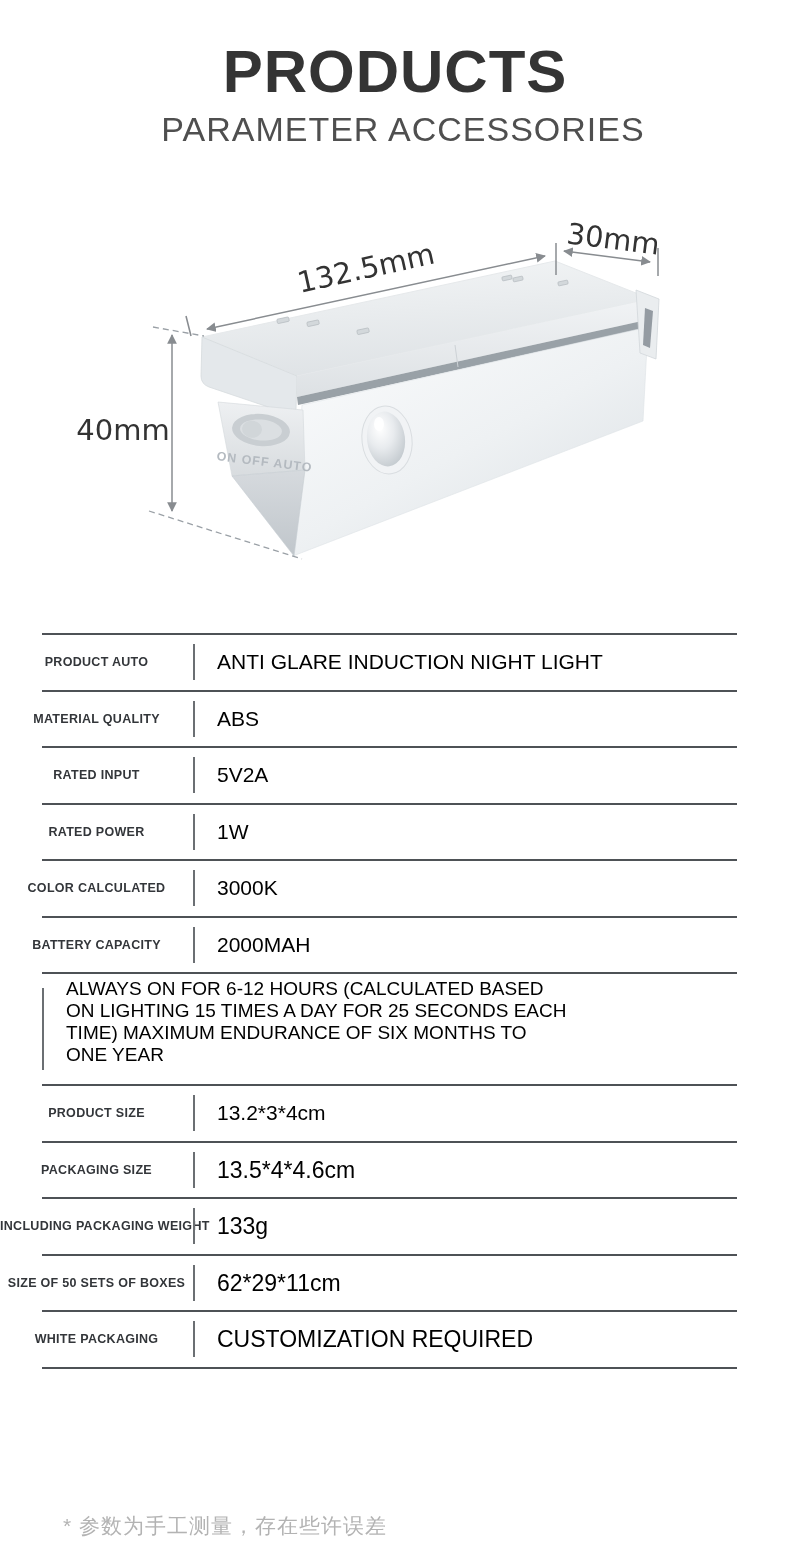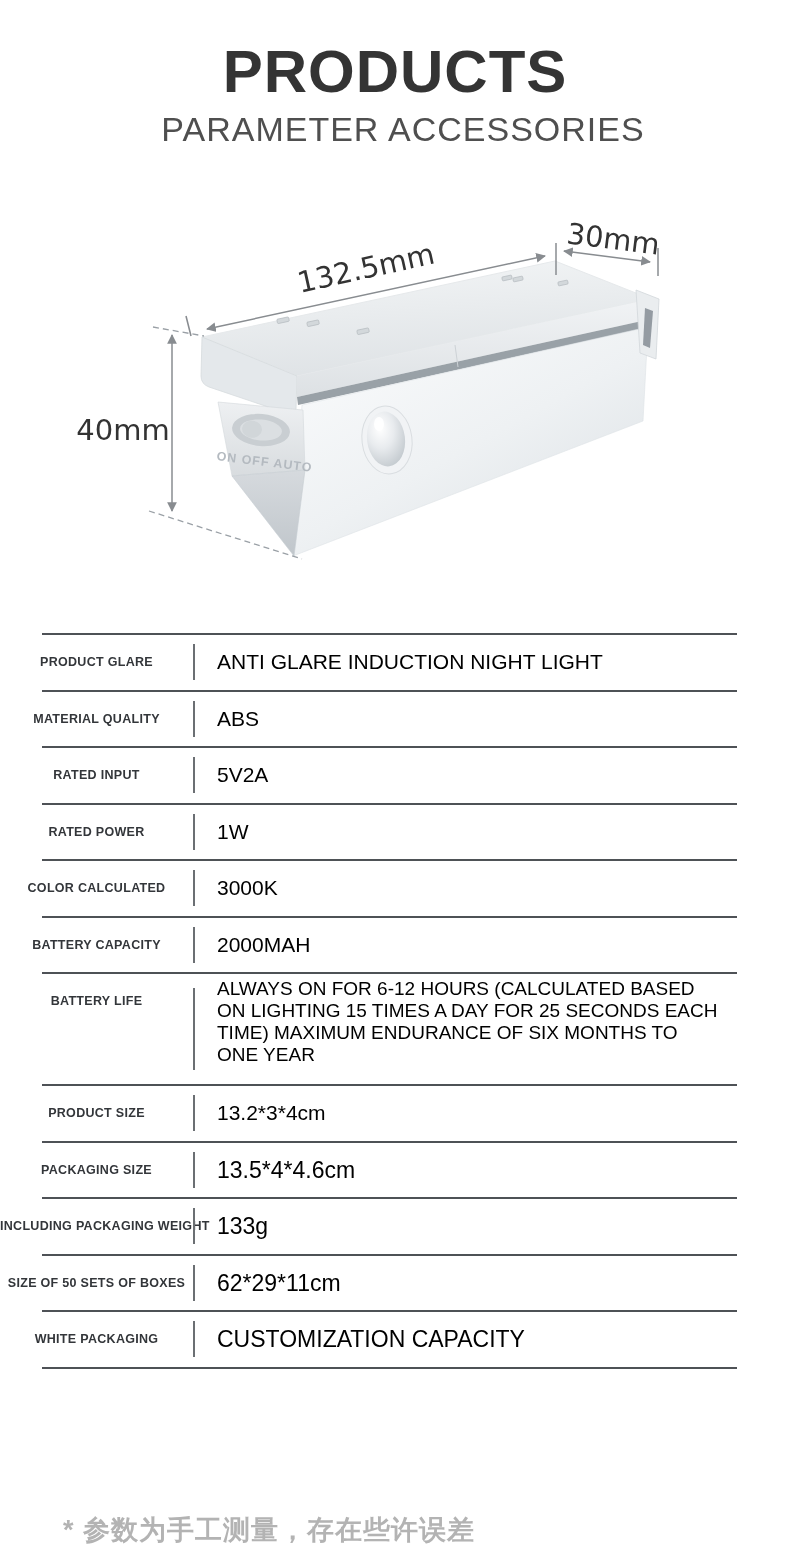--- a/index.html
+++ b/index.html
@@ -40,21 +40,21 @@
   }
   .row.tall .divider{height:82px;align-self:center;}
   .row .value{
     flex:1 1 auto;padding-left:22px;font-size:21px;color:#000000;line-height:1.15;
   }
   .row:nth-child(n+9) .value{font-size:23px;}
   .row.tall .value{font-size:19px;line-height:22px;max-width:505px;padding-top:4px;}
   
   .footnote{
     position:absolute;top:1512px;left:63px;
-    font-size:27px;color:#b3b3b3;letter-spacing:1px;font-weight:bold;
+    font-size:21px;color:#b3b3b3;letter-spacing:1px;
   }
 </style>
 </head>
 <body>
 
 <div class="page">
 
   <div class="title">PRODUCTS</div>
   <div class="subtitle">PARAMETER ACCESSORIES</div>
 
@@ -141,21 +141,21 @@
         <line x1="149" y1="511" x2="302" y2="559"></line>
       </g>
     </g>
     <text class="dim-text" x="368" y="278" text-anchor="middle" transform="rotate(-12.5 368 278)">132.5mm</text>
     <text class="dim-text" x="612" y="249" text-anchor="middle" transform="rotate(7 612 249)">30mm</text>
     <text class="dim-text" x="123" y="440" text-anchor="middle">40mm</text>
   </svg>
 
   <div class="spec-table">
     <div class="row">
-      <div class="label">PRODUCT GLARE</div>
+      <div class="label">PRODUCT AUTO</div>
       <div class="divider"></div>
       <div class="value">ANTI GLARE INDUCTION NIGHT LIGHT</div>
     </div>
 
     <div class="row">
       <div class="label">MATERIAL QUALITY</div>
       <div class="divider"></div>
       <div class="value">ABS</div>
     </div>
 
@@ -178,21 +178,20 @@
     </div>
 
     <div class="row">
       <div class="label">BATTERY CAPACITY</div>
       <div class="divider"></div>
       <div class="value">2000MAH</div>
     </div>
 
 
     <div class="row tall">
-      <div class="label">BATTERY LIFE</div>
       <div class="divider"></div>
       <div class="value">ALWAYS ON FOR 6-12 HOURS  (CALCULATED BASED ON LIGHTING 15 TIMES A DAY FOR 25 SECONDS EACH TIME) MAXIMUM ENDURANCE OF SIX MONTHS TO ONE YEAR</div>
     </div>
 
     <div class="row">
       <div class="label">PRODUCT SIZE</div>
       <div class="divider"></div>
       <div class="value">13.2*3*4cm</div>
     </div>
 
@@ -211,19 +210,19 @@
 
     <div class="row">
       <div class="label">SIZE OF 50 SETS OF BOXES</div>
       <div class="divider"></div>
       <div class="value">62*29*11cm</div>
     </div>
 
     <div class="row">
       <div class="label">WHITE PACKAGING</div>
       <div class="divider"></div>
-      <div class="value">CUSTOMIZATION CAPACITY</div>
+      <div class="value">CUSTOMIZATION REQUIRED</div>
     </div>
   </div>
 
   <div class="footnote">* 参数为手工测量，存在些许误差</div>
 
 </div>
 
 </body></html>

